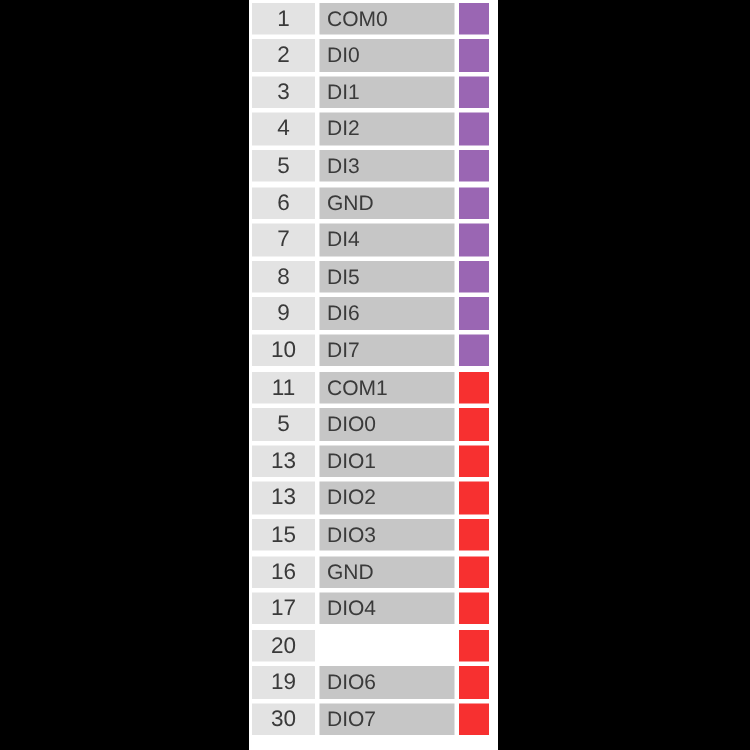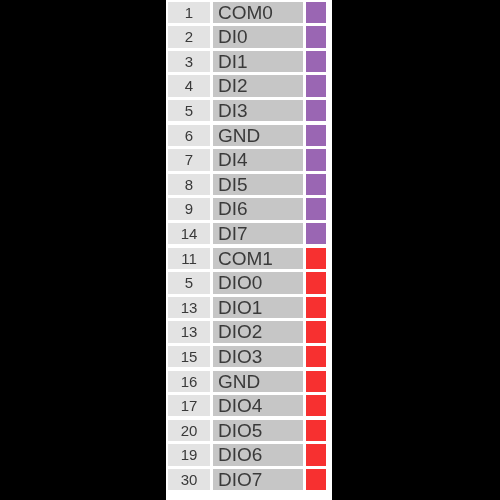--- a/index.html
+++ b/index.html
@@ -53,21 +53,21 @@
     box-sizing: border-box;
   }
   .pin-label {
     position: absolute;
     left: 47px;
     top: 1.6px;
     width: 90px;
     height: 21.4px;
     background: #c6c6c6;
     color: #3a3a3a;
-    font-size: 19px;
+    font-size: 14px;
     font-weight: normal;
     line-height: 21.4px;
     text-align: left;
     padding-left: 5px;
     box-sizing: border-box;
     white-space: nowrap;
     overflow: hidden;
   }
   .pin-swatch {
     position: absolute;
@@ -123,21 +123,21 @@
         <div class="pin-number">8</div>
         <div class="pin-label">DI5</div>
         <div class="pin-swatch" style="background: rgb(154, 102, 179);"></div>
       </div>
       <div class="pin-row">
         <div class="pin-number">9</div>
         <div class="pin-label">DI6</div>
         <div class="pin-swatch" style="background: rgb(154, 102, 179);"></div>
       </div>
       <div class="pin-row">
-        <div class="pin-number">14</div>
+        <div class="pin-number">10</div>
         <div class="pin-label">DI7</div>
         <div class="pin-swatch" style="background: rgb(154, 102, 179);"></div>
       </div>
       <div class="pin-row">
         <div class="pin-number">11</div>
         <div class="pin-label">COM1</div>
         <div class="pin-swatch" style="background: rgb(247, 48, 48);"></div>
       </div>
       <div class="pin-row">
         <div class="pin-number">5</div>
@@ -164,21 +164,20 @@
         <div class="pin-label">GND</div>
         <div class="pin-swatch" style="background: rgb(247, 48, 48);"></div>
       </div>
       <div class="pin-row">
         <div class="pin-number">17</div>
         <div class="pin-label">DIO4</div>
         <div class="pin-swatch" style="background: rgb(247, 48, 48);"></div>
       </div>
       <div class="pin-row">
         <div class="pin-number">20</div>
-        <div class="pin-label">DIO5</div>
         <div class="pin-swatch" style="background: rgb(247, 48, 48);"></div>
       </div>
       <div class="pin-row">
         <div class="pin-number">19</div>
         <div class="pin-label">DIO6</div>
         <div class="pin-swatch" style="background: rgb(247, 48, 48);"></div>
       </div>
       <div class="pin-row">
         <div class="pin-number">30</div>
         <div class="pin-label">DIO7</div>

